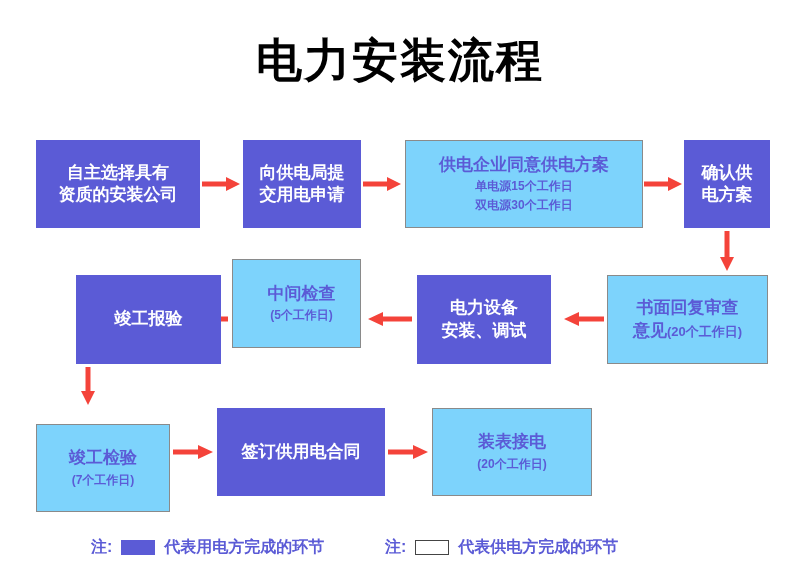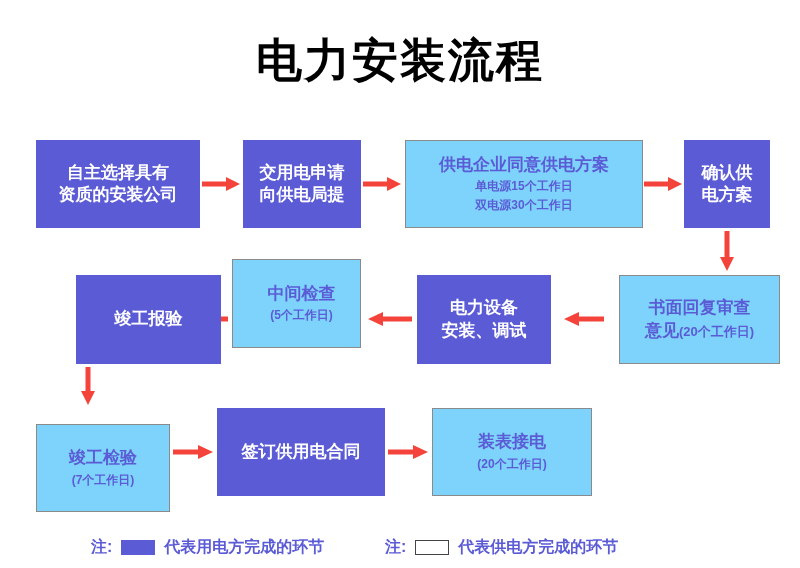--- a/index.html
+++ b/index.html
@@ -115,22 +115,22 @@
   </div>
 
   <div class="arrow" style="left:200px; top:172px;">
     <svg width="44" height="24" viewBox="0 0 44 24">
       <path d="M2,12 L30,12" stroke="#F4433A" stroke-width="5" fill="none"></path>
       <path d="M40,12 L26,5 L26,19 Z" fill="#F4433A"></path>
     </svg>
   </div>
 
   <div class="node filled" style="left:243px; top:140px; width:118px; height:88px;">
+    <span class="l-main">向供电局提</span>
     <span class="l-main">交用电申请</span>
-    <span class="l-main">向供电局提</span>
   </div>
 
   <div class="arrow" style="left:361px; top:172px;">
     <svg width="44" height="24" viewBox="0 0 44 24">
       <path d="M2,12 L30,12" stroke="#F4433A" stroke-width="5" fill="none"></path>
       <path d="M40,12 L26,5 L26,19 Z" fill="#F4433A"></path>
     </svg>
   </div>
 
   <div class="node outline" style="left:405px; top:140px; width:238px; height:88px;">
@@ -151,21 +151,21 @@
     <span class="l-main">电方案</span>
   </div>
 
   <div class="arrow" style="left:715px; top:229px;">
     <svg width="24" height="46" viewBox="0 0 24 46">
       <path d="M12,2 L12,31" stroke="#F4433A" stroke-width="5" fill="none"></path>
       <path d="M12,42 L5,28 L19,28 Z" fill="#F4433A"></path>
     </svg>
   </div>
 
-  <div class="node outline" style="left:607px; top:275px; width:161px; height:89px;margin-left:12px;">
+  <div class="node outline" style="left:607px; top:275px; width:161px; height:89px;">
     <span class="l-main">书面回复审查</span>
     <span class="l-inline"><span>意见</span><span class="small">(20个工作日)</span></span>
   </div>
 
   <div class="arrow" style="left:560px; top:307px;">
     <svg width="46" height="24" viewBox="0 0 46 24">
       <path d="M44,12 L16,12" stroke="#F4433A" stroke-width="5" fill="none"></path>
       <path d="M4,12 L19,5 L19,19 Z" fill="#F4433A"></path>
     </svg>
   </div>

